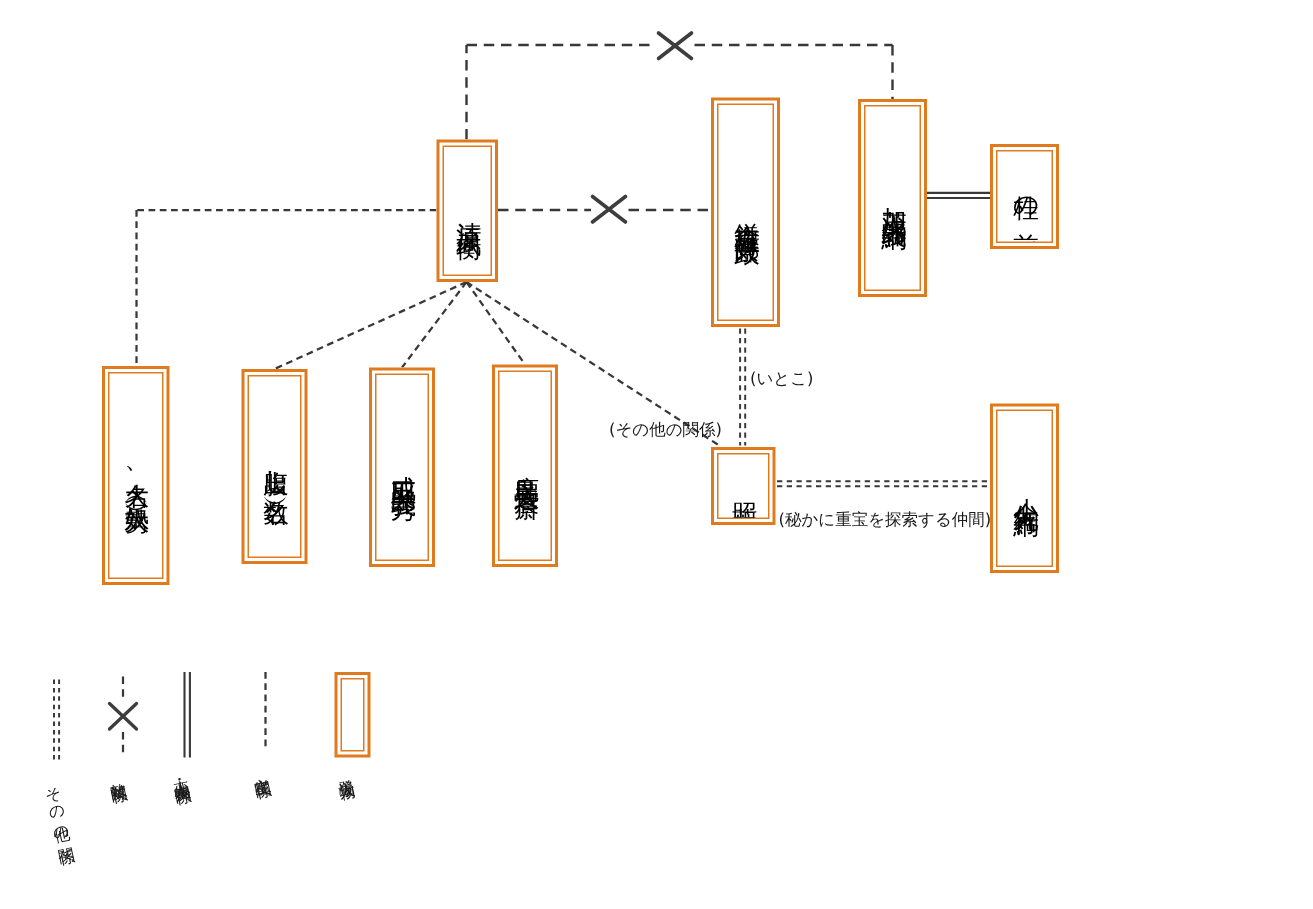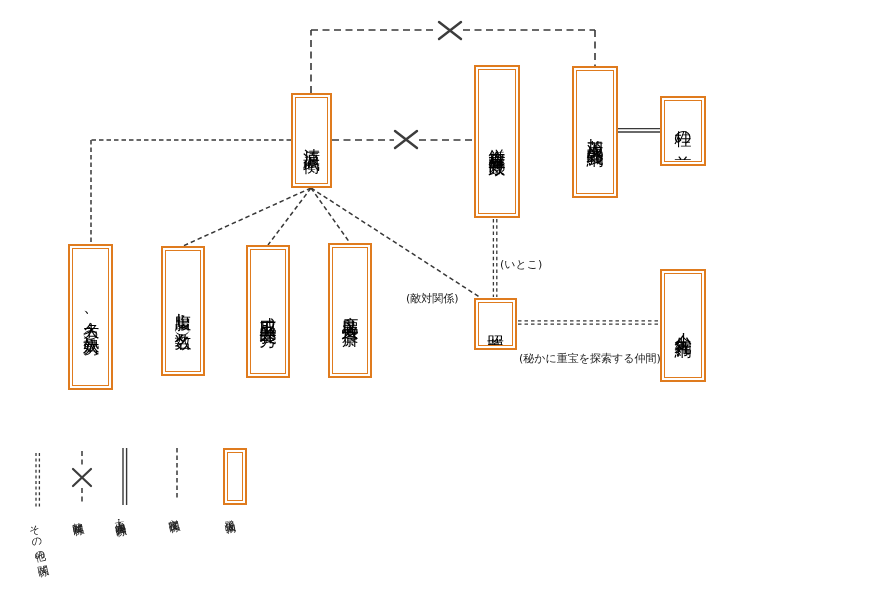--- a/index.html
+++ b/index.html
@@ -16,21 +16,20 @@
     flex:1;border:1.5px solid #df7b1e;background:#fff;
     display:flex;align-items:center;justify-content:center;overflow:hidden;
   }
   .vtext{
     writing-mode:vertical-rl;text-orientation:mixed;
     font-size:17px;line-height:1;color:#000;white-space:nowrap;
   }
   .ann{
     position:absolute;z-index:3;font-size:11px;color:#1a1a1a;white-space:nowrap;
     line-height:1.1;
-    margin-top:12px;
   }
   .legend-label{
     position:absolute;z-index:3;writing-mode:vertical-rl;text-orientation:mixed;
     font-size:10.5px;letter-spacing:1px;color:#1a1a1a;white-space:nowrap;
     transform:rotate(-12deg);transform-origin:top center;line-height:1;
   }
   .lbox{
     position:absolute;z-index:2;box-sizing:border-box;background:#fff;
     border:2.5px solid #df7b1e;padding:2px;display:flex;
   }
@@ -165,21 +164,21 @@
     </div>
   </div>
 
   <div class="cbox" style="left:660px;top:269px;width:46px;height:113px">
     <div class="cbox-inner">
       <span class="vtext" style="letter-spacing:2.5px">小金丸行綱</span>
     </div>
   </div>
 
   <div class="ann" style="left:500px;top:247px">(いとこ)</div>
-  <div class="ann" style="left:406px;top:281px">(敵対関係)</div>
+  <div class="ann" style="left:406px;top:281px">(その他の関係)</div>
   <div class="ann" style="left:519px;top:341px">(秘かに重宝を探索する仲間)</div>
 
   <div>
     <div class="legend-label" style="left:27px;top:518px">その他の関係</div>
     <div class="legend-label" style="left:70px;top:514px">敵対関係</div>
     <div class="legend-label" style="left:112px;top:512px">恋人・夫婦関係</div>
     <div class="legend-label" style="left:166px;top:511px">主従関係</div>
     <div class="legend-label" style="left:222px;top:512px">登場人物</div>
 
     <div class="lbox" style="left:223px;top:448px;width:24px;height:57px">

